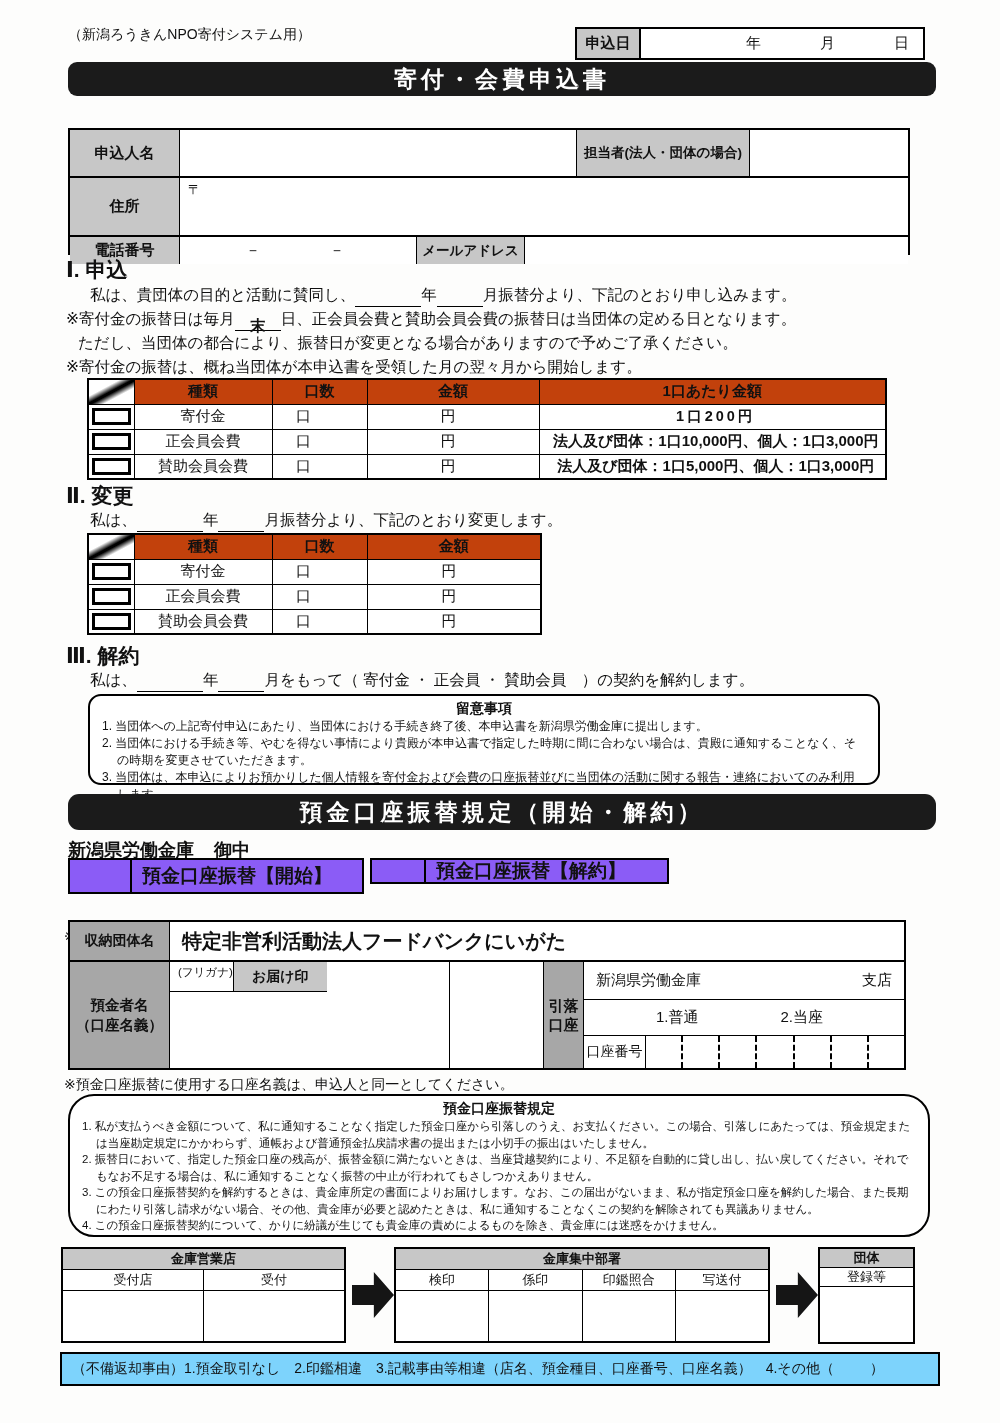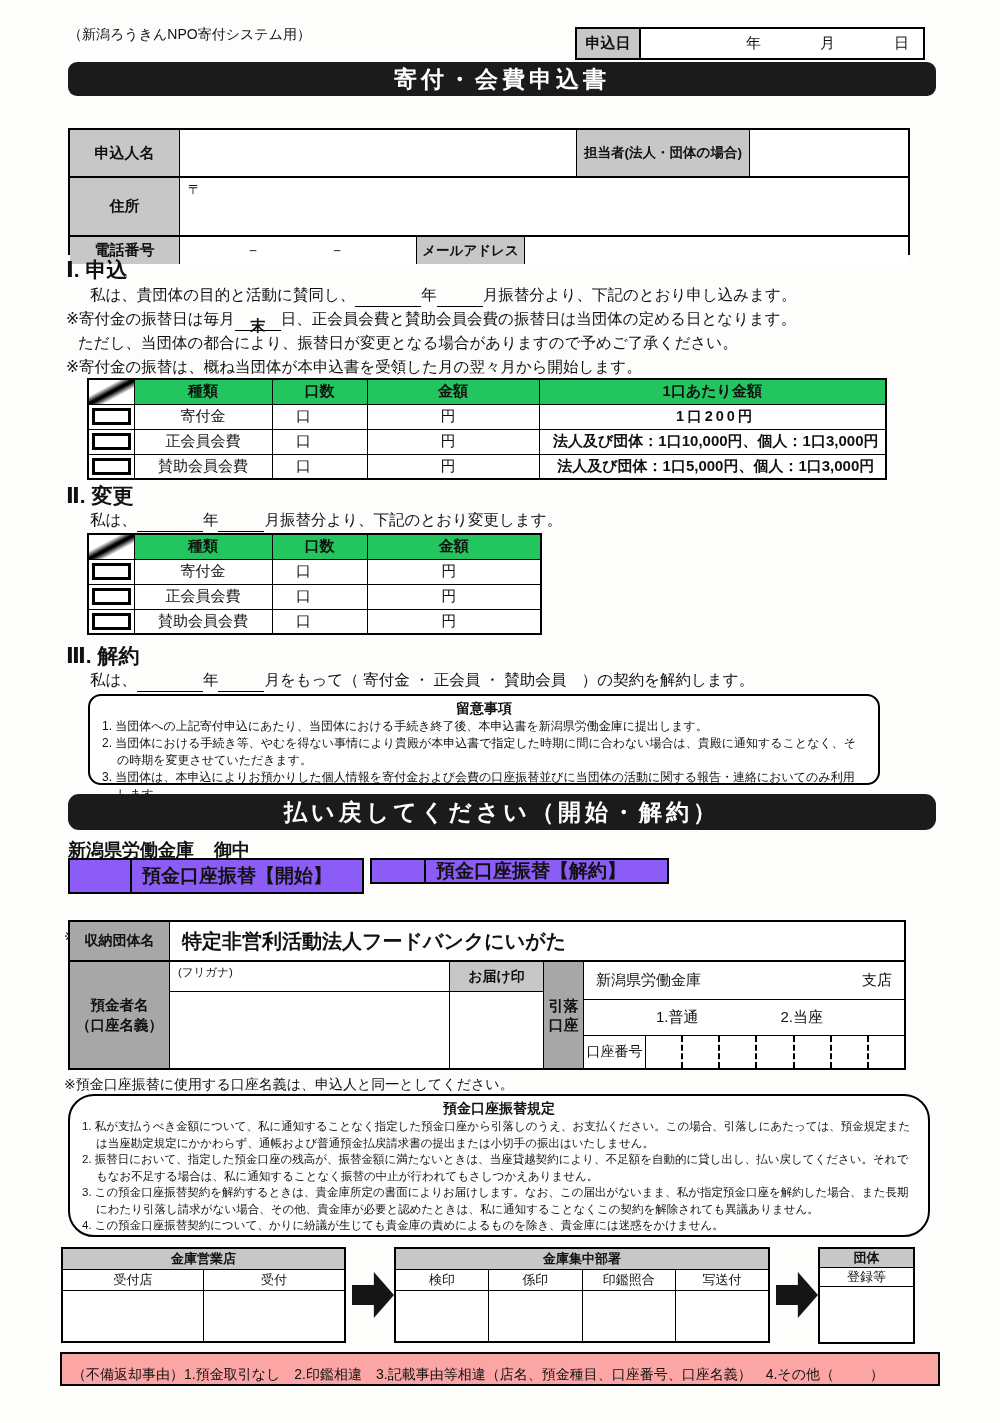--- a/index.html
+++ b/index.html
@@ -39,21 +39,21 @@
   .blank { display:inline-block; border-bottom:1.5px solid #000; height:17px; vertical-align:bottom; }
   .blank.filled { text-align:center; font-weight:bold; }
 
   .sec-head { font-size:21px; font-weight:bold; }
 
   
   table.ftable { border-collapse:collapse; position:absolute; background:#fff; table-layout:fixed; }
   table.ftable td { border:1.5px solid #000; height:25px; font-size:15px; text-align:center; overflow:hidden; }
   table.ftable { border:2.5px solid #000; }
   td.diag { background:linear-gradient(to bottom right, #fff calc(50% - 7px), #000 calc(50% - 1px), #000 calc(50% + 1px), #fff calc(50% + 7px)); }
-  td.h { background:#22c55e; font-weight:bold; }
+  td.h { background:#c2410c; font-weight:bold; }
   td.chk { padding:2px 3px; }
   .chkbox { border:3px solid #000; height:17px; background:#fff; }
   td.units { text-align:right; padding-right:32px; }
   td.amount { text-align:right; padding-right:10px; }
   td.per { text-align:left; padding-left:7px; font-weight:bold; font-size:13.5px; white-space:nowrap; }
   td.per.sp { letter-spacing:3px; font-size:14.5px; }
 
   
   .rnd-box { border:2.5px solid #000; border-radius:13px; background:#fff; padding:4px 12px; }
   .rnd-box .bx-title { text-align:center; font-weight:bold; font-size:14px; }
@@ -67,21 +67,21 @@
 
   .small-note { font-size:13.5px; }
 
   
   .acct { border:2.5px solid #000; background:#fff; display:flex; flex-direction:column; }
   .acct-r1 { height:40px; display:flex; border-bottom:2px solid #000; }
   .acct-org-lbl { width:100px; border-right:1.5px solid #000; font-size:14px; }
   .acct-org-val { flex:1; display:flex; align-items:center; padding-left:12px; font-size:20px; font-weight:bold; }
   .acct-r2 { flex:1; display:flex; }
   .acct-dep { width:100px; border-right:1.5px solid #000; display:flex; flex-direction:column; align-items:center; justify-content:center; font-weight:bold; font-size:14.5px; line-height:20px; }
-  .acct-mid { width:374px; border-right:1.5px solid #000; display:flex; flex-direction:column; }
+  .acct-mid { width:374px; border-right:1.5px solid #000; display:flex; }
   .acct-mid-top { height:30px; display:flex; border-bottom:1.5px solid #000; }
   .furigana { flex:1; font-size:11.5px; padding:3px 0 0 8px; }
   .seal-h { width:94px; border-left:1.5px solid #000; font-size:14px; }
   .acct-mid-body { flex:1; display:flex; }
   .acct-write { flex:1; }
   .acct-seal-area { width:94px; border-left:1.5px solid #000; }
   .acct-debit { width:40px; border-right:1.5px solid #000; display:flex; flex-direction:column; align-items:center; justify-content:center; font-weight:bold; font-size:15px; line-height:19px; }
   .acct-bank { flex:1; display:flex; flex-direction:column; }
   .bank-r1 { height:38px; border-bottom:1.5px solid #000; display:flex; align-items:center; font-size:15px; padding:0 12px; }
   .bank-r1 .branch { margin-left:auto; }
@@ -94,21 +94,21 @@
 
   
   table.otable { border-collapse:collapse; position:absolute; background:#fff; table-layout:fixed; border:2px solid #000; }
   table.otable td { border:1.5px solid #000; font-size:13px; text-align:center; }
   td.ohead { background:#c7c7c7; font-weight:bold; height:21px; }
   td.osub { height:21px; }
   td.obody { height:52px; }
 
   .arrow { background:#151515; clip-path:polygon(0% 28%, 52% 28%, 52% 0%, 100% 50%, 52% 100%, 52% 72%, 0% 72%); }
 
-  .footer-box { border:2px solid #000; background:#fca5a5; display:flex; align-items:flex-end; font-size:14px; padding:0 10px; }
+  .footer-box { border:2px solid #000; background:#7dd3fc; display:flex; align-items:center; font-size:14px; padding:0 10px; }
   .footer-box .close { margin-left:auto; margin-right:44px; }
 
   .sys-note { font-size:14px; }
   .postal { font-size:13px; position:absolute; top:3px; left:8px; }
   .phone-dash { display:flex; align-items:center; justify-content:center; font-size:15px; letter-spacing:6px; }
 </style>
 </head>
 <body>
 
 <div class="page">
@@ -262,21 +262,21 @@
     <span>私は、</span><span class="blank" style="width:66px;"></span><span>年</span><span class="blank" style="width:46px;"></span><span>月をもって（ 寄付金 ・ 正会員 ・ 賛助会員　）の契約を解約します。</span>
   </div>
 
   <div class="abs rnd-box" style="left:88px; top:694px; width:792px; height:91px;">
     <div class="bx-title">留意事項</div>
     <div class="notes-item">1. 当団体への上記寄付申込にあたり、当団体における手続き終了後、本申込書を新潟県労働金庫に提出します。</div>
     <div class="notes-item">2. 当団体における手続き等、やむを得ない事情により貴殿が本申込書で指定した時期に間に合わない場合は、貴殿に通知することなく、その時期を変更させていただきます。</div>
     <div class="notes-item">3. 当団体は、本申込によりお預かりした個人情報を寄付金および会費の口座振替並びに当団体の活動に関する報告・連絡においてのみ利用します。</div>
   </div>
 
-  <div class="abs bar-title" style="left:68px; top:794px; width:868px; height:36px; border-radius:11px;">払い戻してください（開始・解約）</div>
+  <div class="abs bar-title" style="left:68px; top:794px; width:868px; height:36px; border-radius:11px;">預金口座振替規定（開始・解約）</div>
 
   <div class="abs addr2" style="left:68px; top:838px;">
     <span>新潟県労働金庫</span><span class="suffix">御中</span>
   </div>
 
   <div class="abs sc-group" style="left:68px; top:858px; width:296px; height:36px;">
     <div class="sc-box" style="width:62px;"></div>
     <div class="sc-lbl">預金口座振替【開始】</div>
   </div>
   <div class="abs sc-group" style="left:370px; top:858px; width:299px; height:26px;">

